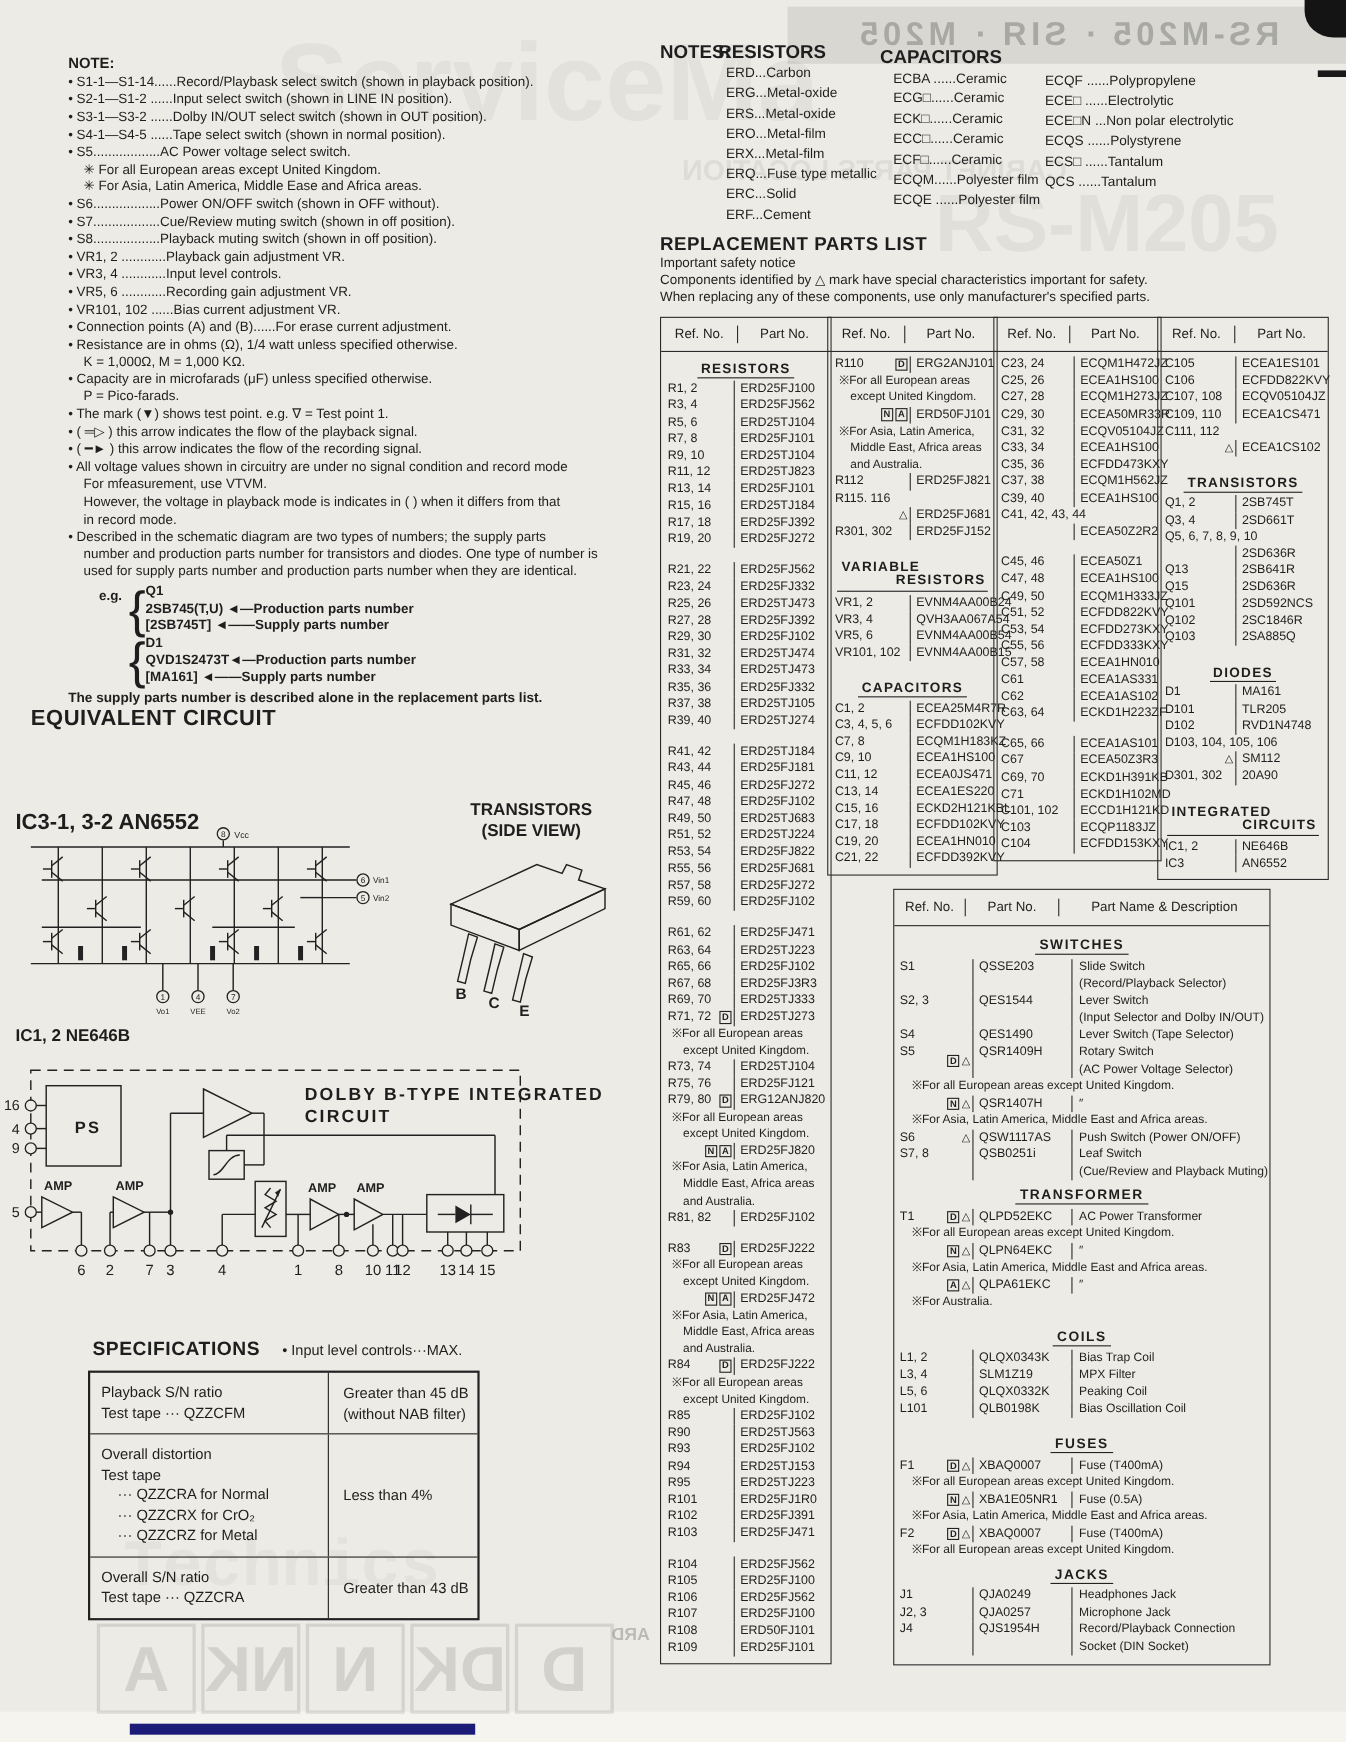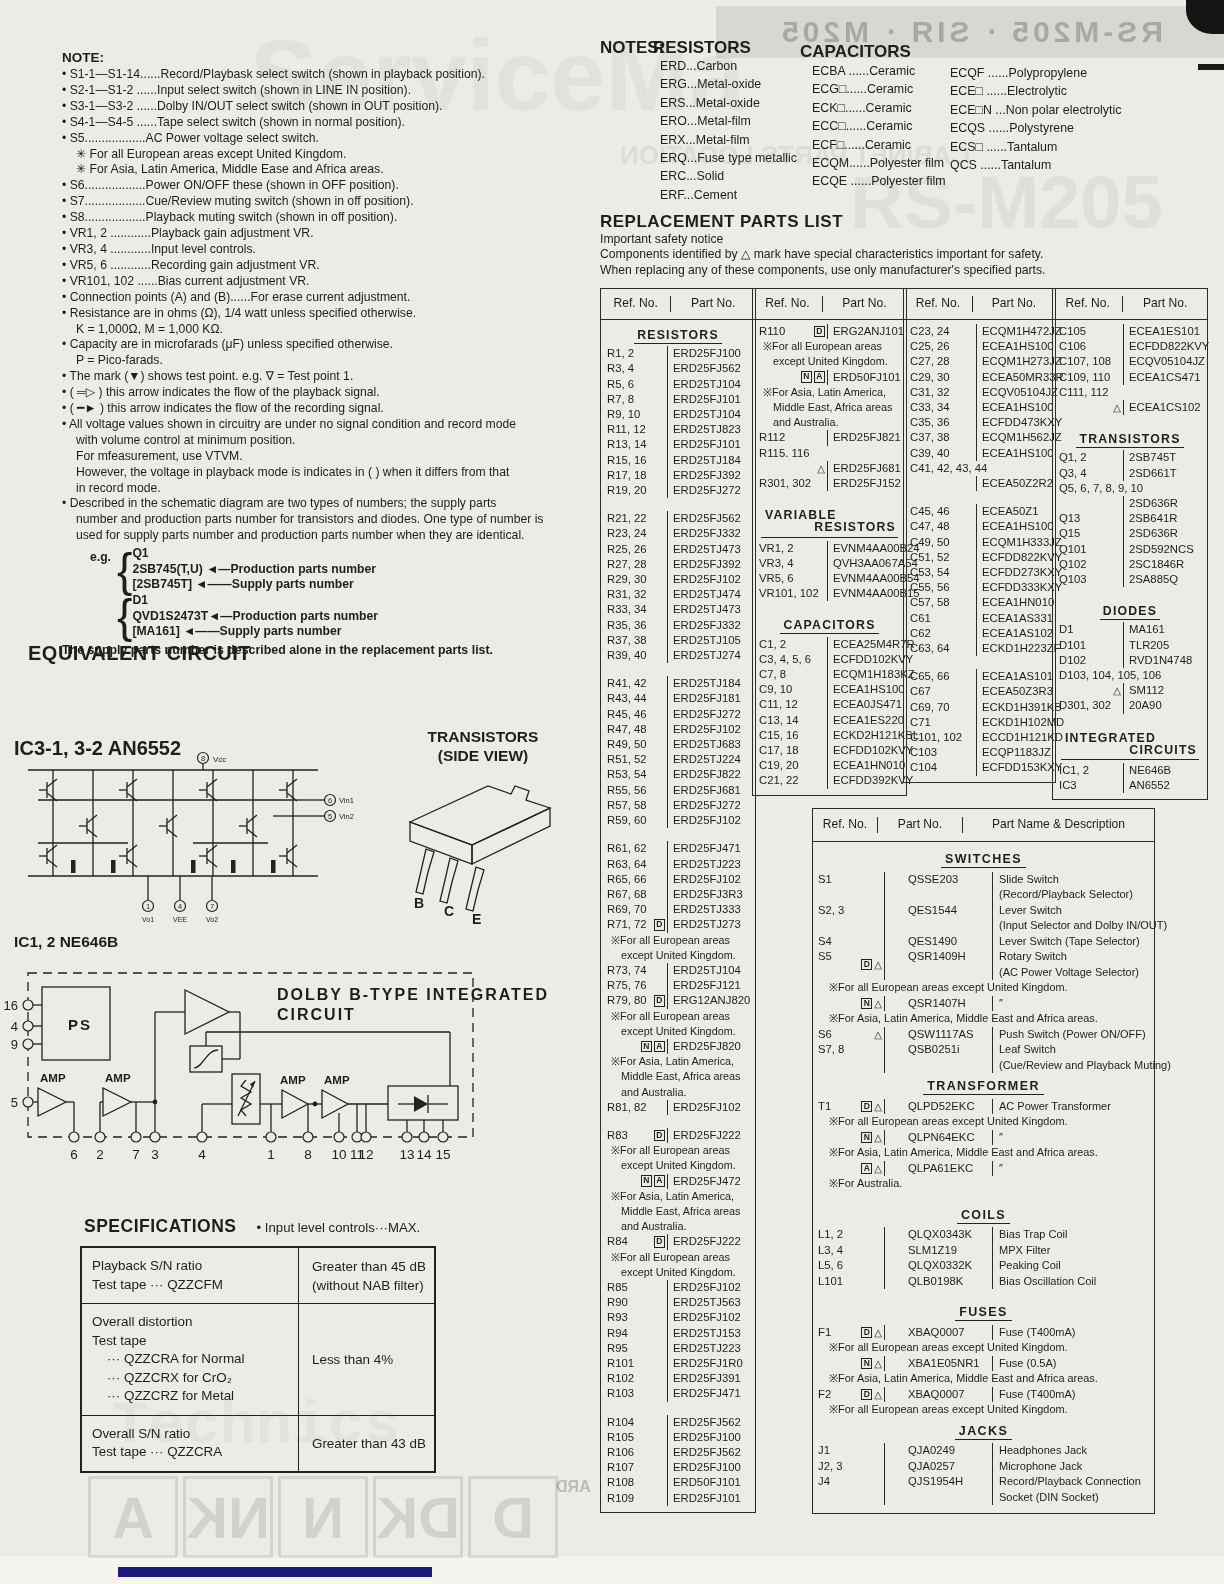--- a/index.html
+++ b/index.html
@@ -68,21 +68,21 @@
   
   #desc-table{left:812px;top:808px;width:341px;border:1.8px solid #2b2b2b;font-size:11.3px;line-height:15.5px;position:absolute;}
   #desc-table .thead{height:32px;}
   #desc-table .thA{width:64px;border-right:1.2px solid #2b2b2b;display:flex;align-items:center;justify-content:center;}
   #desc-table .thB{width:84px;border-right:1.2px solid #2b2b2b;display:flex;align-items:center;justify-content:center;}
   #desc-table .thC{flex:1;display:flex;align-items:center;justify-content:center;}
   .dbody{padding:4px 0 8px 0;}
   .drow{display:flex;padding-left:5px;}
   .drow .dref{width:64px;flex:none;display:flex;padding-right:2px;}
   .drow .dref .mks{margin-left:auto;display:flex;align-items:center;}
-  .drow .dpart{width:84px;flex:none;border-left:1.2px solid #2b2b2b;padding-left:23px;white-space:nowrap;}
+  .drow .dpart{width:84px;flex:none;border-left:1.2px solid #2b2b2b;padding-left:5px;white-space:nowrap;}
   .drow .ddesc{flex:1;border-left:1.2px solid #2b2b2b;padding-left:6px;font-size:11px;}
   .drow .ddesc div{white-space:nowrap;}
   .dnote{padding-left:16px;font-size:10.9px;white-space:nowrap;}
   .dsec{text-align:center;font-weight:bold;letter-spacing:1.4px;font-size:12.5px;margin:6px 0 4px;}
   .dsec span{border-bottom:1.8px solid #222;padding:0 4px 1px;}
   .dgap{height:10px;}
   
   #equiv-title{left:28px;top:642px;font-size:20px;font-weight:bold;letter-spacing:0.5px;}
   #ic3-label{left:14px;top:737px;font-size:20px;font-weight:bold;}
   #trans-label{left:398px;top:727px;width:170px;text-align:center;font-size:15.5px;font-weight:bold;line-height:19px;}
@@ -131,37 +131,36 @@
 <div class="abs" id="note-block">
   <div id="note-heading">NOTE:</div>
   <div id="note-lines">
       <div class="nl ind0">• S1-1—S1-14......Record/Playbask select switch (shown in playback position).</div>
       <div class="nl ind0">• S2-1—S1-2 ......Input select switch (shown in LINE IN position).</div>
       <div class="nl ind0">• S3-1—S3-2 ......Dolby IN/OUT select switch (shown in OUT position).</div>
       <div class="nl ind0">• S4-1—S4-5 ......Tape select switch (shown in normal position).</div>
       <div class="nl ind0">• S5..................AC Power voltage select switch.</div>
       <div class="nl ind1">✳ For all European areas except United Kingdom.</div>
       <div class="nl ind1">✳ For Asia, Latin America, Middle Ease and Africa areas.</div>
-      <div class="nl ind0">• S6..................Power ON/OFF these (shown in OFF position).</div>
+      <div class="nl ind0">• S6..................Power ON/OFF switch (shown in OFF without).</div>
       <div class="nl ind0">• S7..................Cue/Review muting switch (shown in off position).</div>
       <div class="nl ind0">• S8..................Playback muting switch (shown in off position).</div>
       <div class="nl ind0">• VR1, 2 ............Playback gain adjustment VR.</div>
       <div class="nl ind0">• VR3, 4 ............Input level controls.</div>
       <div class="nl ind0">• VR5, 6 ............Recording gain adjustment VR.</div>
       <div class="nl ind0">• VR101, 102 ......Bias current adjustment VR.</div>
       <div class="nl ind0">• Connection points (A) and (B)......For erase current adjustment.</div>
       <div class="nl ind0">• Resistance are in ohms (Ω), 1/4 watt unless specified otherwise.</div>
       <div class="nl ind1">K = 1,000Ω, M = 1,000 KΩ.</div>
       <div class="nl ind0">• Capacity are in microfarads (μF) unless specified otherwise.</div>
       <div class="nl ind1">P = Pico-farads.</div>
       <div class="nl ind0">• The mark (▼) shows test point. e.g. ∇ = Test point 1.</div>
       <div class="nl ind0">• ( ═▷ ) this arrow indicates the flow of the playback signal.</div>
       <div class="nl ind0">• ( ━► ) this arrow indicates the flow of the recording signal.</div>
       <div class="nl ind0">• All voltage values shown in circuitry are under no signal condition and record mode</div>
-      <div class="nl ind1">with volume control at minimum position.</div>
       <div class="nl ind1">For mfeasurement, use VTVM.</div>
       <div class="nl ind1">However, the voltage in playback mode is indicates in (        ) when it differs from that</div>
       <div class="nl ind1">in record mode.</div>
       <div class="nl ind0">• Described in the schematic diagram are two types of numbers; the supply parts</div>
       <div class="nl ind1">number and production parts number for transistors and diodes. One type of number is</div>
       <div class="nl ind1">used for supply parts number and production parts number when they are identical.</div>
     </div>
   <div id="eg-block">
     <div class="egrow">
       <span class="eglabel">e.g.</span>

